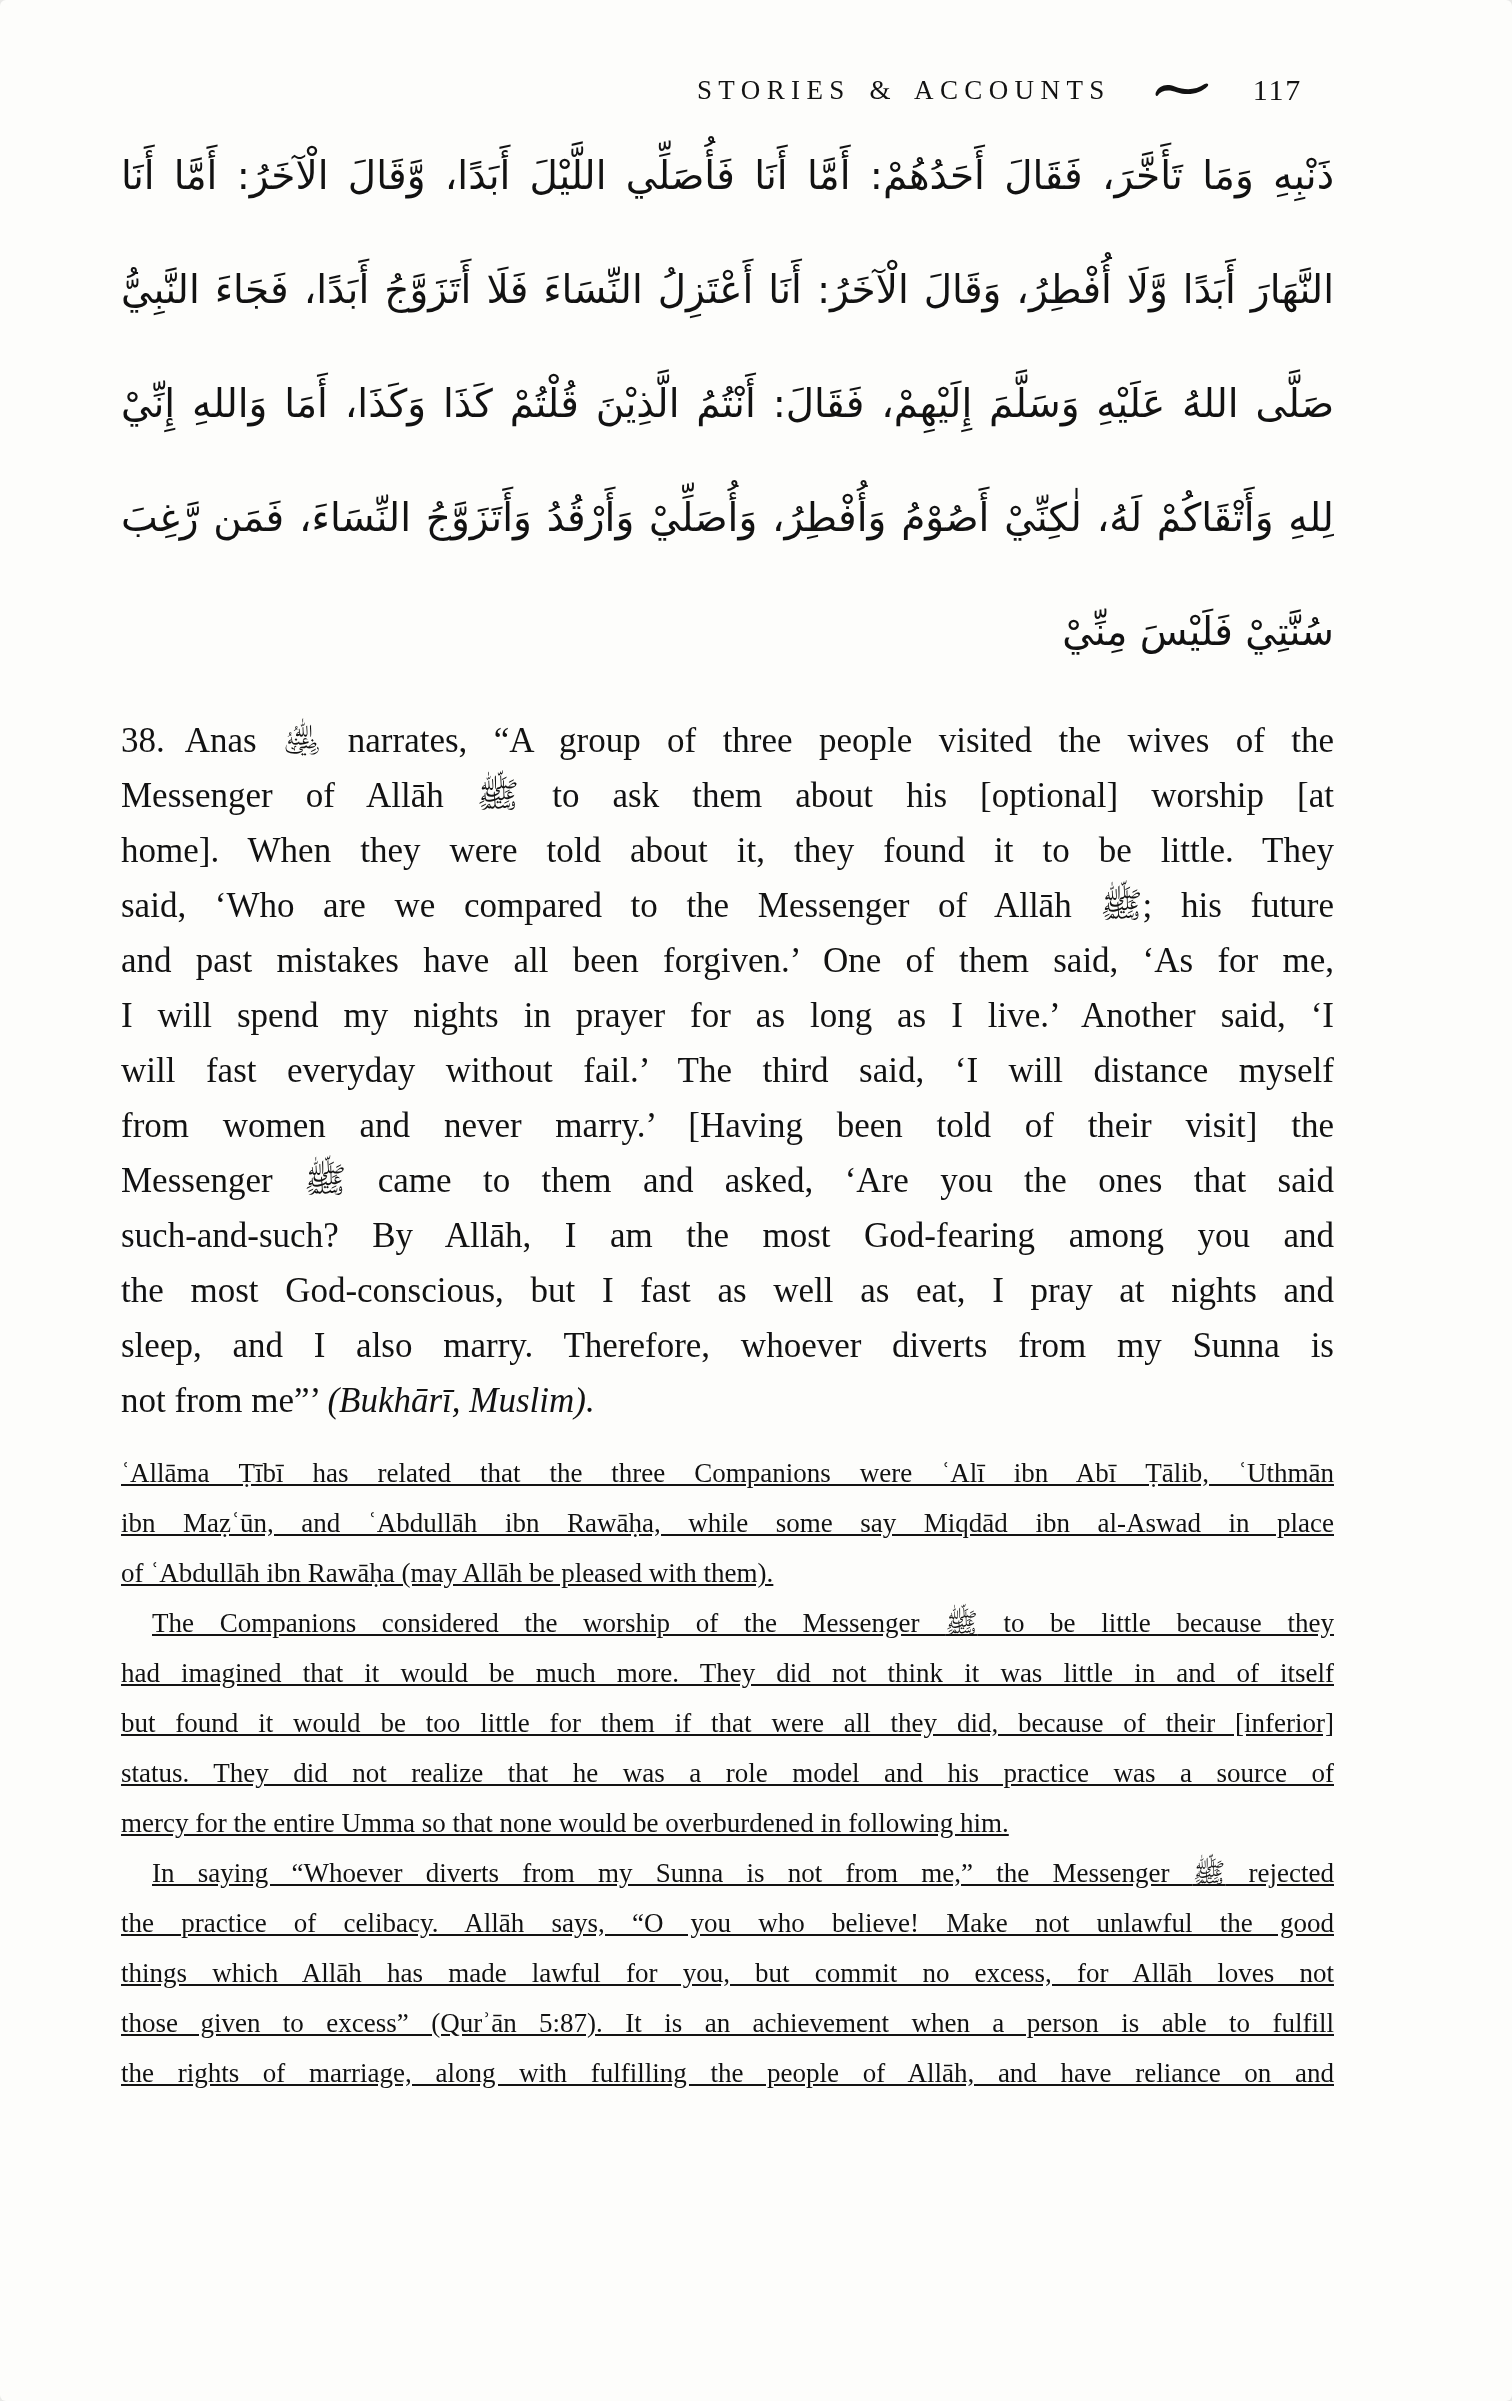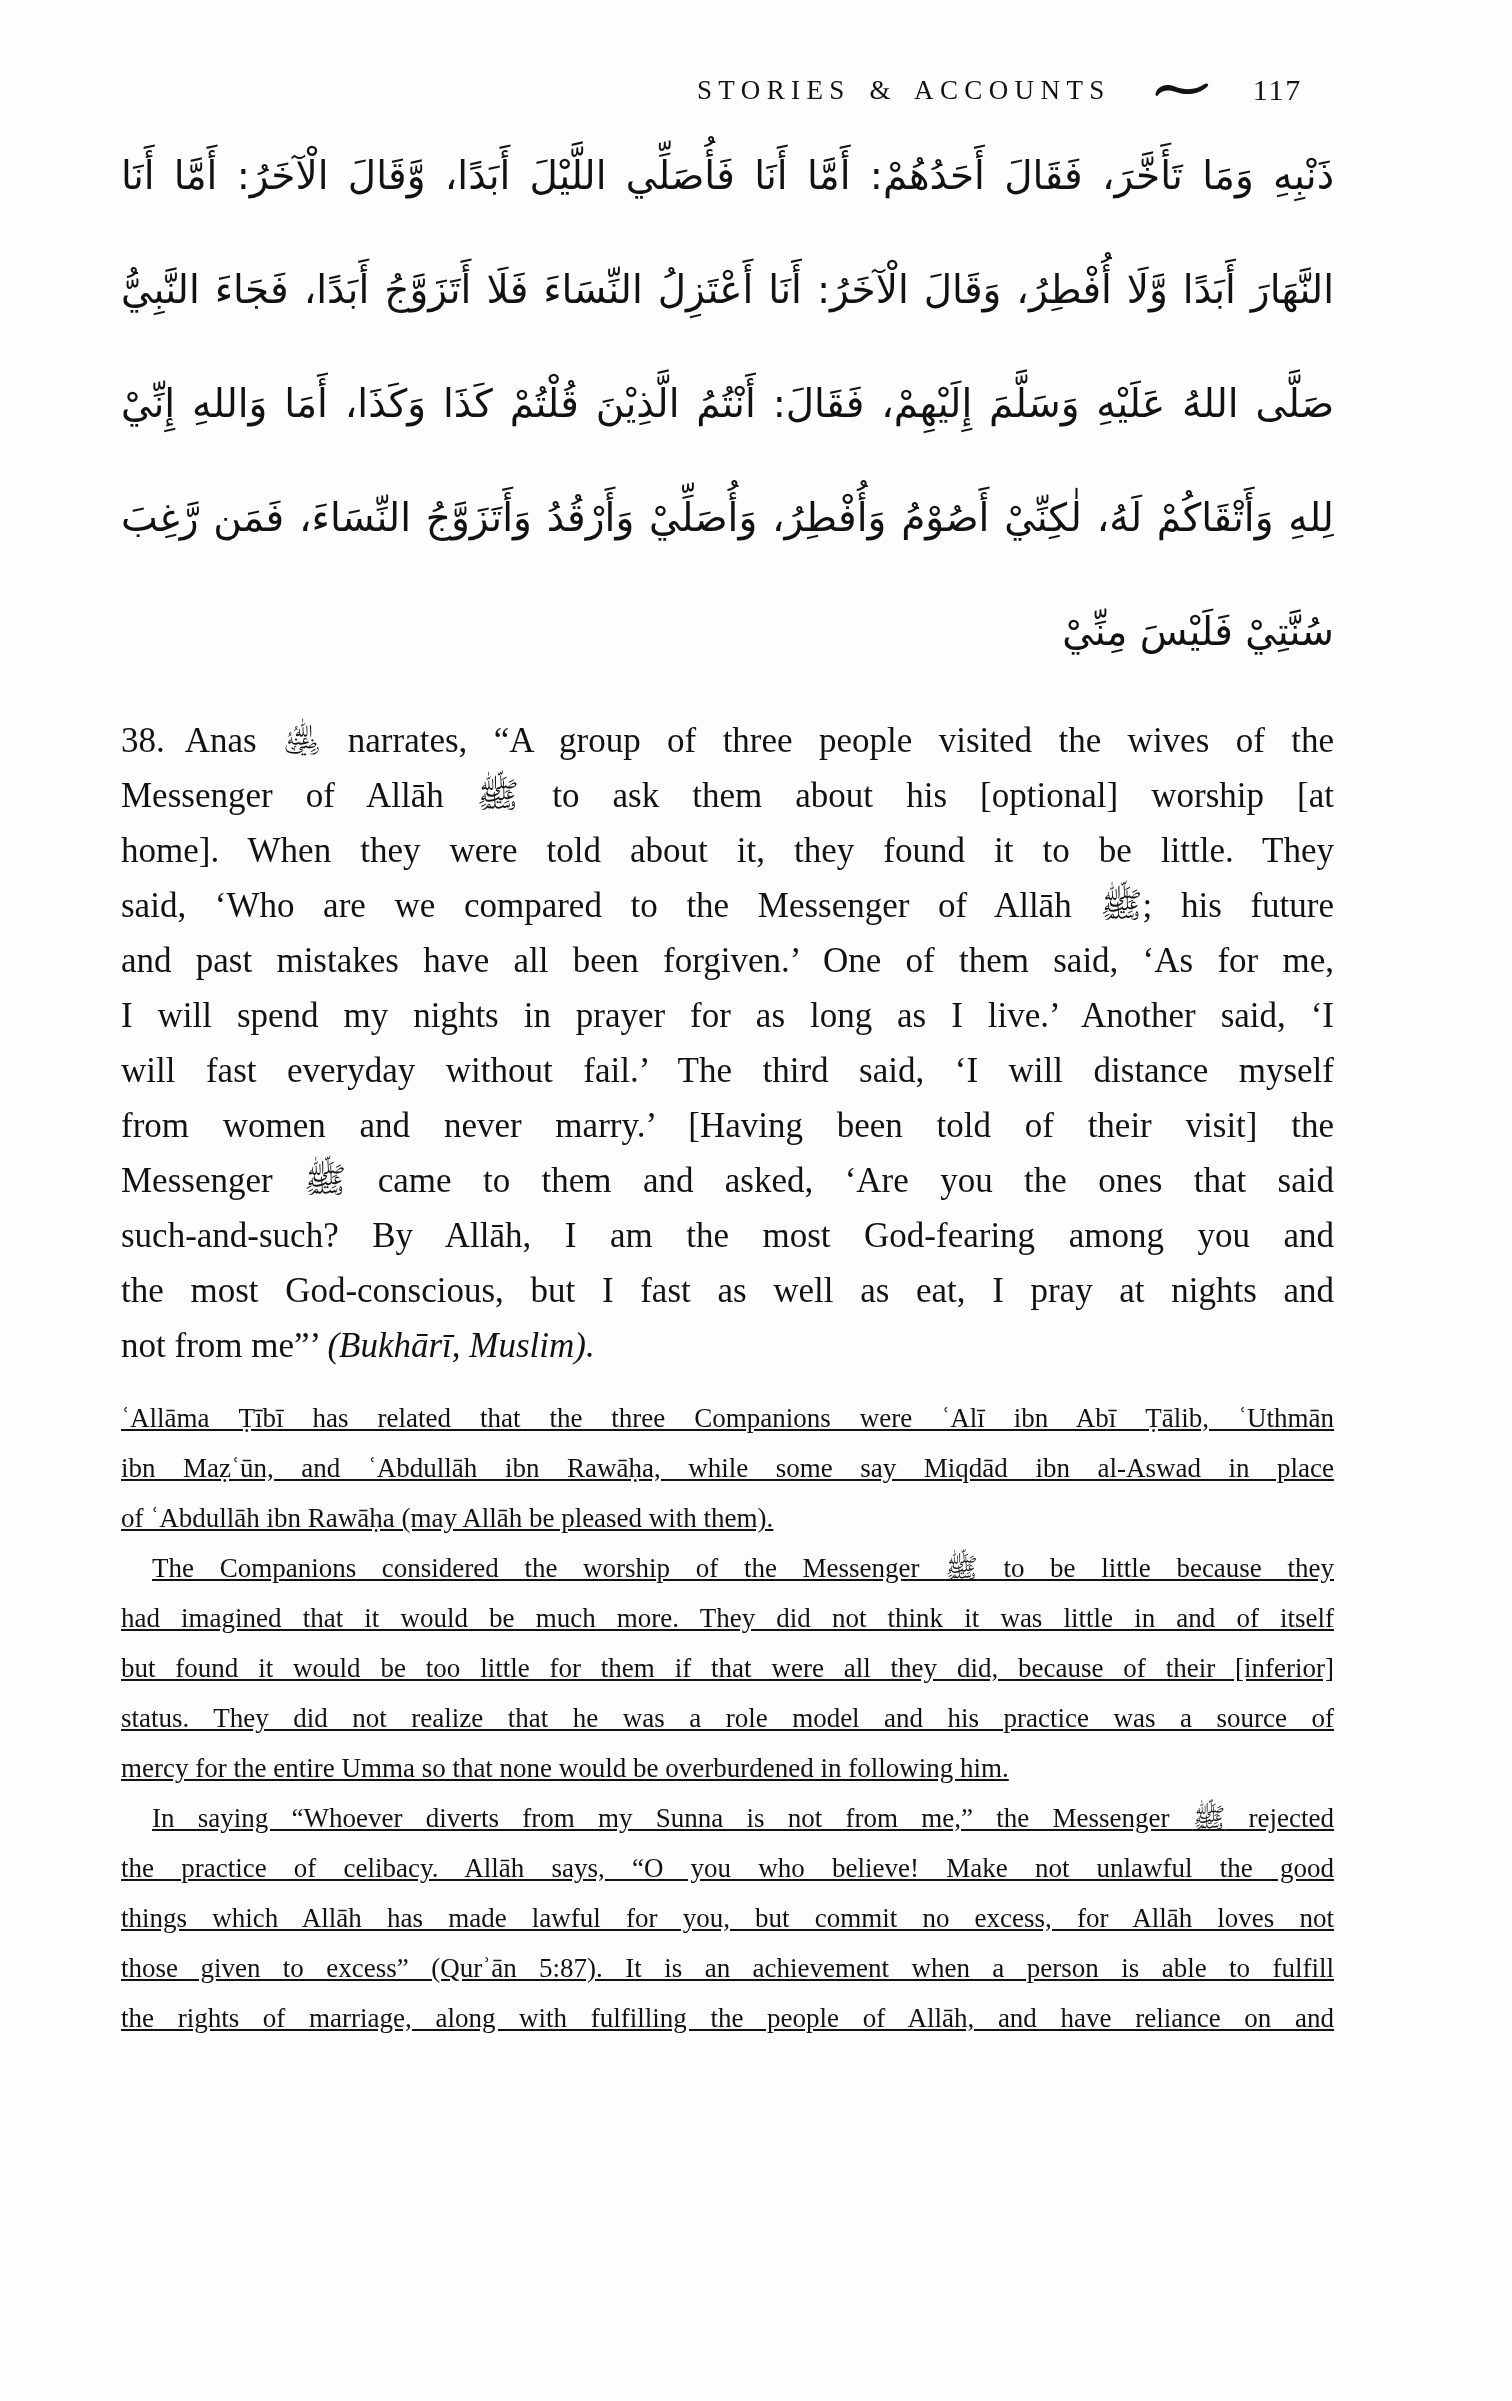--- a/index.html
+++ b/index.html
@@ -4,20 +4,21 @@
 <style>
   html,body{margin:0;padding:0;background:#e9e9e7;}
   .page{
     position:relative;
     width:1512px;height:2401px;
     margin:0 auto;
     background:#fdfdfb;
     color:#121212;
     font-family:"Liberation Serif", serif;
     overflow:hidden;
+    border-radius:6px;
   }
   
   .header{
     position:absolute;top:73px;right:210px;
     display:flex;align-items:center;gap:42px;
   }
   .header-title{
     font-size:27px;letter-spacing:6.4px;word-spacing:5.5px;
     font-weight:400;white-space:nowrap;
   }
@@ -84,20 +85,21 @@
       <div class="hline">Messenger of Allāh ﷺ to ask them about his [optional] worship [at</div>
       <div class="hline">home]. When they were told about it, they found it to be little. They</div>
       <div class="hline">said, ‘Who are we compared to the Messenger of Allāh ﷺ; his future</div>
       <div class="hline">and past mistakes have all been forgiven.’ One of them said, ‘As for me,</div>
       <div class="hline">I will spend my nights in prayer for as long as I live.’ Another said, ‘I</div>
       <div class="hline">will fast everyday without fail.’ The third said, ‘I will distance myself</div>
       <div class="hline">from women and never marry.’ [Having been told of their visit] the</div>
       <div class="hline">Messenger ﷺ came to them and asked, ‘Are you the ones that said</div>
       <div class="hline">such-and-such? By Allāh, I am the most God-fearing among you and</div>
       <div class="hline">the most God-conscious, but I fast as well as eat, I pray at nights and</div>
+      <div class="hline">sleep, and I also marry. Therefore, whoever diverts from my Sunna is</div>
       <div class="hline last"><span>not from me”’ </span><span class="src">(Bukhārī, Muslim).</span></div>
     </div>
 
     <div class="commentary">
       <div class="cline">ʿAllāma Ṭībī has related that the three Companions were ʿAlī ibn Abī Ṭālib, ʿUthmān</div>
       <div class="cline">ibn Maẓʿūn, and ʿAbdullāh ibn Rawāḥa, while some say Miqdād ibn al-Aswad in place</div>
       <div class="cline endpara">of ʿAbdullāh ibn Rawāḥa (may Allāh be pleased with them).</div>
 
       <div class="cline indent">The Companions considered the worship of the Messenger ﷺ to be little because they</div>
       <div class="cline">had imagined that it would be much more. They did not think it was little in and of itself</div>

